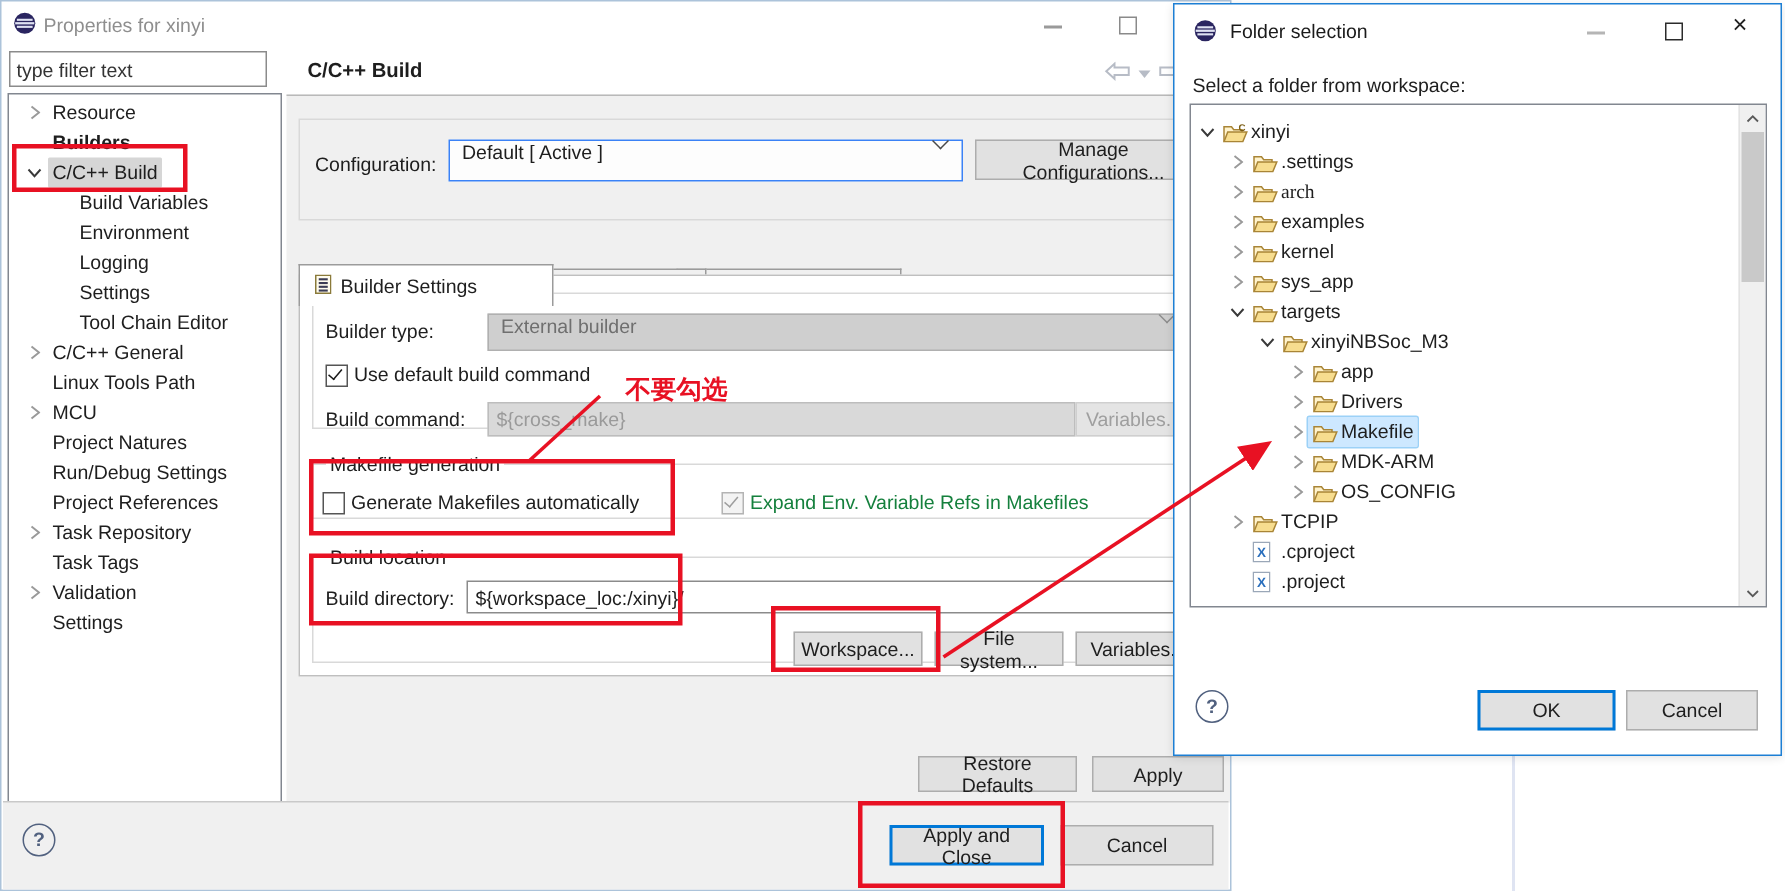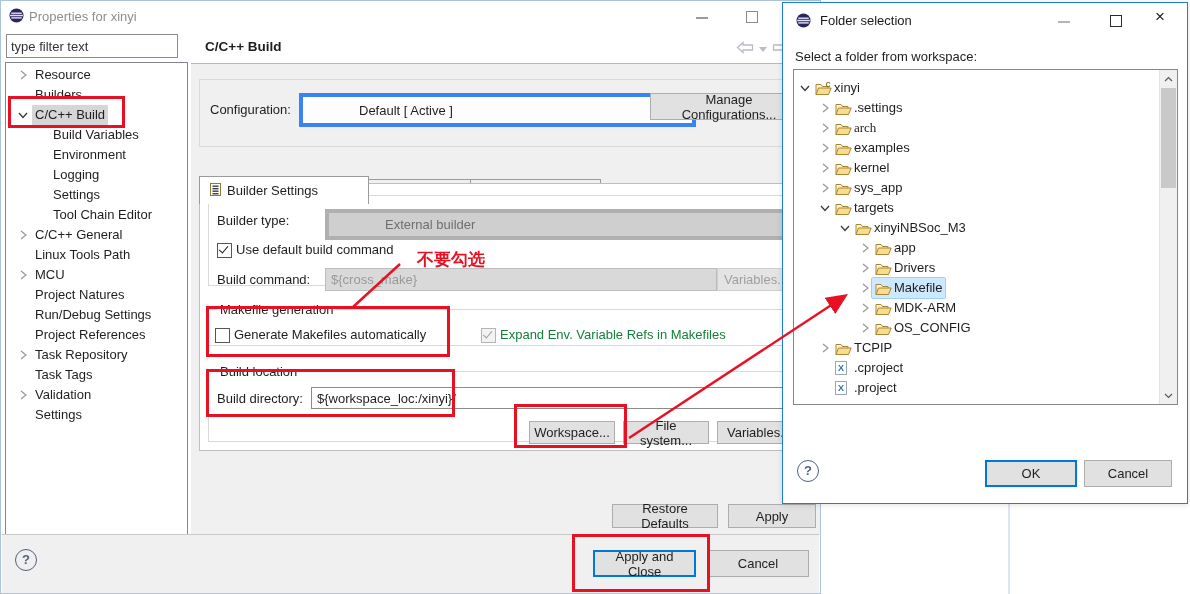--- a/index.html
+++ b/index.html
@@ -31,21 +31,21 @@
   
   .header-strip{left:190px;top:31px;width:629px;height:31px;background:#fff;}
   .content-bg{left:190px;top:62px;width:629px;height:471px;background:#f0f0f0;border-top:1px solid #b9b9b9;}
   .page-title{left:204px;top:38px;font-weight:bold;font-size:13.5px;}
   .nav-arrows{left:735px;top:40px;display:flex;align-items:center;gap:5px;}
   .caret-down{width:0;height:0;border-left:4px solid transparent;border-right:4px solid transparent;border-top:5px solid #b7bcc6;}
 
   .group-frame{border:1px solid #d9d9d9;}
   #config-group{left:198px;top:78px;width:610px;height:66px;}
   .lbl{position:absolute;}
-  .combo{position:absolute;background:#fdfdfd;border:4px solid #3b82f6;display:flex;align-items:center;padding-left:48px;}
+  .combo{position:absolute;background:#fdfdfd;border:1px solid #3b82f6;display:flex;align-items:flex-start;}
   .combo .combo-text{flex:1;padding:0 8px;white-space:nowrap;overflow:hidden;}
   .combo.disabled{background:#cfcfcf;border-color:#b0b0b0;color:#6f6f6f;}
   .chev{width:7px;height:7px;border-right:1.6px solid #4a4a4a;border-bottom:1.6px solid #4a4a4a;
         transform:rotate(45deg);margin:-4px 10px 0 6px;flex:none;}
   .combo.disabled .chev{border-color:#8d8d8d;}
 
   .btn{position:absolute;background:#e1e1e1;border:1px solid #adadad;text-align:center;
        font:13px "Liberation Sans",sans-serif;color:#1e1e1e;display:flex;align-items:center;justify-content:center;}
   .btn.default{border:2px solid #0078d7;}
   .btn.disabled{background:#e4e4e4;border-color:#cfcfcf;color:#9f9f9f;}
@@ -118,21 +118,21 @@
           <div class="tree-row" style="padding-left: 8px;">
             <span class="arrow-slot">
               <svg width="7" height="10" viewBox="0 0 7 10">
                 <path d="M1 1 L6 5 L1 9" fill="none" stroke="#9a9a9a" stroke-width="1.3"></path>
               </svg>
             </span>
             <span class="row-wrap">
               <span>Resource</span>
             </span>
           </div>
-          <div class="tree-row" style="padding-left: 8px;">
+          <div class="tree-row" style="padding-left: 8px; font-weight: bold;">
             <span class="arrow-slot"></span>
             <span class="row-wrap">
               <span>Builders</span>
             </span>
           </div>
           <div class="tree-row selected" style="padding-left: 8px;">
             <span class="arrow-slot">
               <svg width="10" height="7" viewBox="0 0 10 7">
                 <path d="M1 1 L5 5.5 L9 1" fill="none" stroke="#3a3a3a" stroke-width="1.3"></path>
               </svg>

